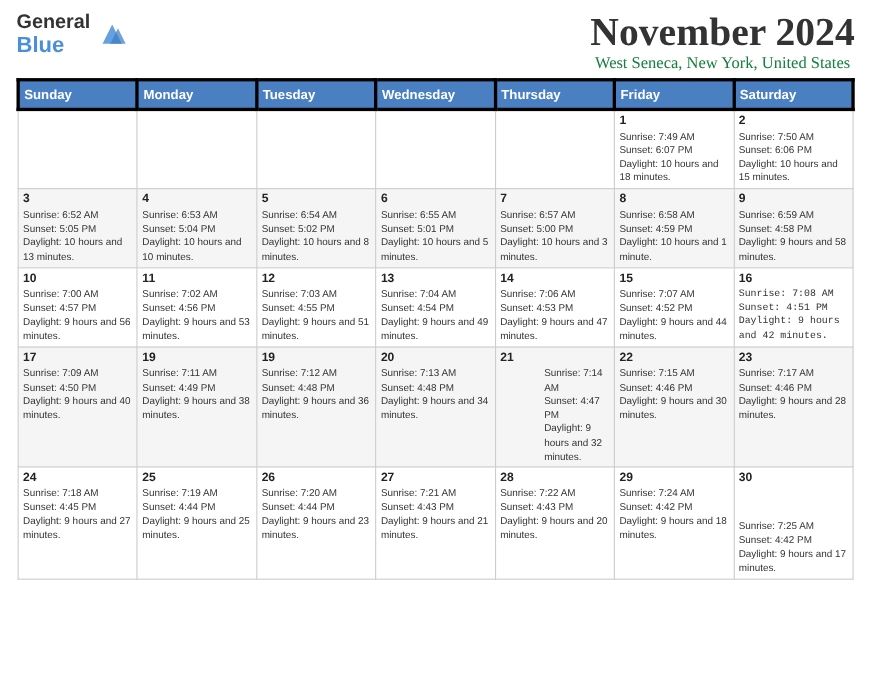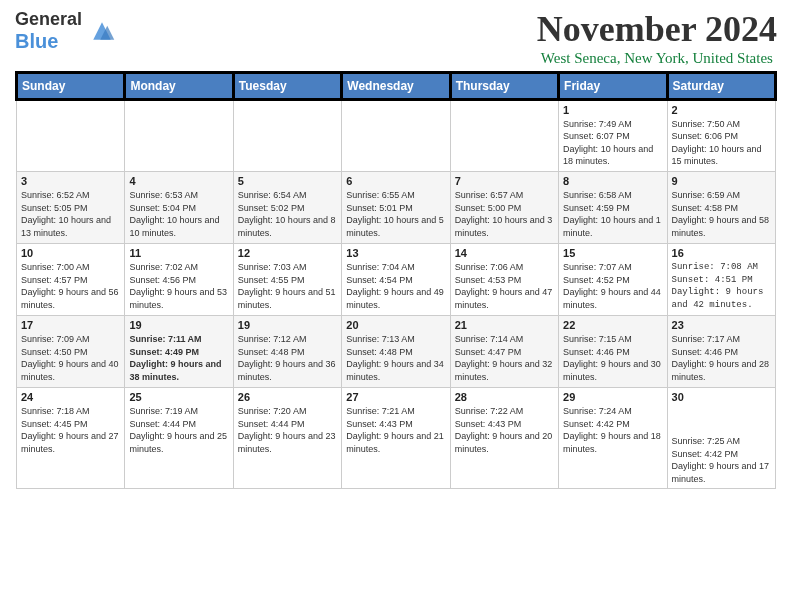--- a/index.html
+++ b/index.html
@@ -190,39 +190,39 @@
         </tr>
         <tr>
           <td>
             <span class="day-num">17</span>
             <div class="day-info" style="white-space: pre-line;">Sunrise: 7:09 AM
 Sunset: 4:50 PM
 Daylight: 9 hours and 40 minutes.</div>
           </td>
           <td>
             <span class="day-num">19</span>
-            <div class="day-info" style="white-space: pre-line; font-weight: bold;">Sunrise: 7:11 AM
+            <div class="day-info" style="white-space: pre-line;">Sunrise: 7:11 AM
 Sunset: 4:49 PM
 Daylight: 9 hours and 38 minutes.</div>
           </td>
           <td>
             <span class="day-num">19</span>
             <div class="day-info" style="white-space: pre-line;">Sunrise: 7:12 AM
 Sunset: 4:48 PM
 Daylight: 9 hours and 36 minutes.</div>
           </td>
           <td>
             <span class="day-num">20</span>
             <div class="day-info" style="white-space: pre-line;">Sunrise: 7:13 AM
 Sunset: 4:48 PM
 Daylight: 9 hours and 34 minutes.</div>
           </td>
           <td>
             <span class="day-num">21</span>
-            <div class="day-info" style="white-space: pre-line;">Sunrise: 7:14 AM
+            <div class="day-info" style="white-space: pre-line; margin-left: 40px;">Sunrise: 7:14 AM
 Sunset: 4:47 PM
 Daylight: 9 hours and 32 minutes.</div>
           </td>
           <td>
             <span class="day-num">22</span>
             <div class="day-info" style="white-space: pre-line;">Sunrise: 7:15 AM
 Sunset: 4:46 PM
 Daylight: 9 hours and 30 minutes.</div>
           </td>
           <td>

